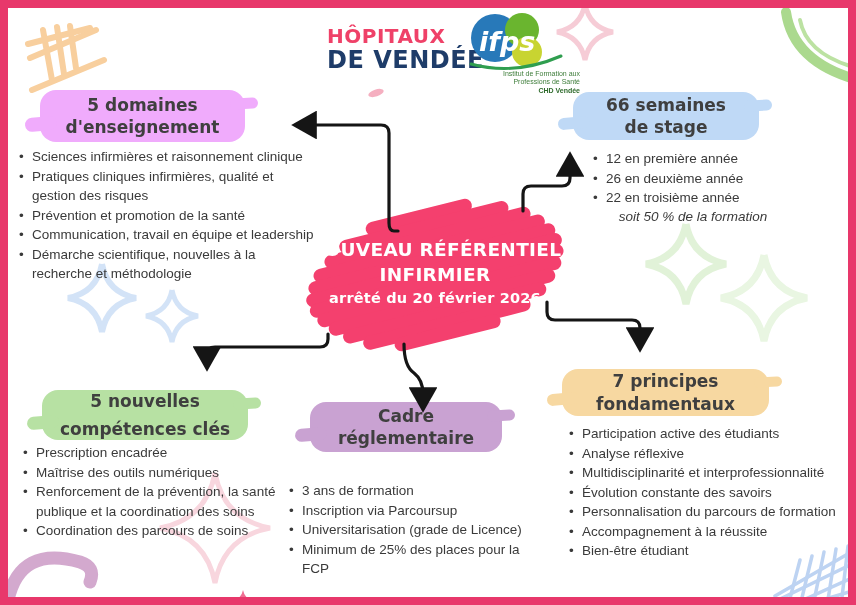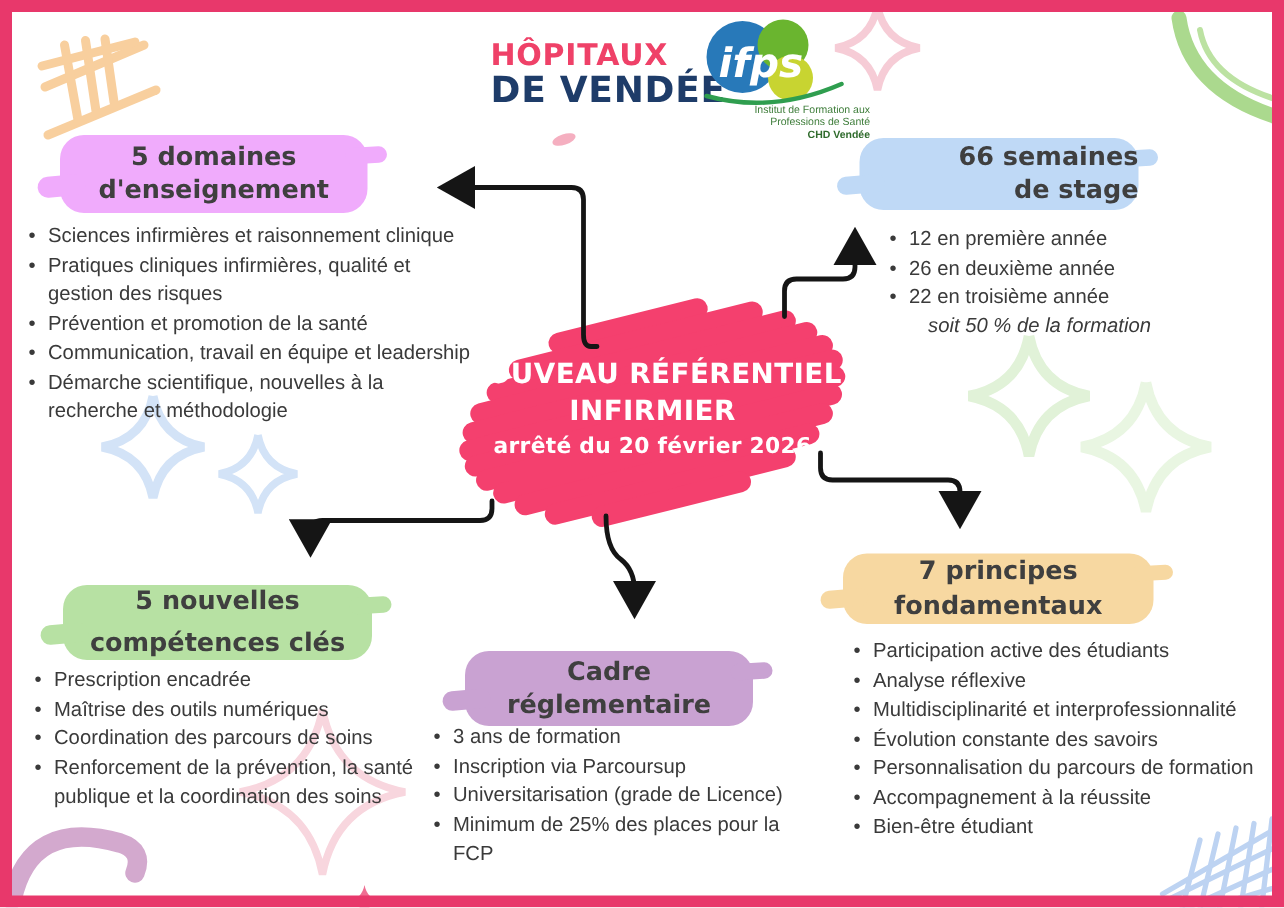--- a/index.html
+++ b/index.html
@@ -22,23 +22,23 @@
   .ifps-caption .c3{font-weight:bold;color:#2f6b2c;}
 
   
   .hl{position:absolute;display:flex;flex-direction:column;justify-content:center;align-items:center;
       text-align:center;border-radius:16px;z-index:3;}
   .hl::before{content:"";position:absolute;left:-15px;top:52%;width:32px;height:26%;background:inherit;border-radius:8px;transform:rotate(-5deg);}
   .hl::after{content:"";position:absolute;right:-13px;top:16%;width:28px;height:22%;background:inherit;border-radius:8px;transform:rotate(-3deg);}
   .hl .t{position:relative;z-index:1;font-family:"DejaVu Sans",sans-serif;font-weight:bold;
          font-size:17px;line-height:1.32;color:#3f3f3f;}
   .hl-domaines{left:40px;top:90px;width:205px;height:52px;background:#f0abfc;}
-  .hl-stage{left:573px;top:92px;width:186px;height:48px;background:#bfd9f6;align-items:flex-end;}
+  .hl-stage{left:573px;top:92px;width:186px;height:48px;background:#bfd9f6;}
   .hl-competences{left:42px;top:390px;width:206px;height:50px;background:#b7e1a3;justify-content:space-between;}
-  .hl-cadre{left:310px;top:434px;width:192px;height:50px;background:#c9a2d2;}
+  .hl-cadre{left:310px;top:402px;width:192px;height:50px;background:#c9a2d2;}
   .hl-principes{left:562px;top:369px;width:207px;height:47px;background:#f7d8a1;}
 
   
   ul.blist{position:absolute;margin:0;padding:0;list-style:none;font-size:13.5px;color:#3a3a3a;}
   ul.blist li{position:relative;padding-left:14px;line-height:19.5px;}
   ul.blist li::before{content:"\2022";position:absolute;left:1px;top:0;color:#3a3a3a;}
   .list-domaines{left:18px;top:147px;width:300px;}
   .list-domaines li{line-height:20px;}
   .list-stage{left:592px;top:149px;width:210px;line-height:20px;}
   .list-competences{left:22px;top:443px;width:262px;}
@@ -180,22 +180,22 @@
     </ul>
     <div class="stage-note">soit 50 % de la formation</div>
 
     <div class="hl hl-competences">
       <div class="t">5 nouvelles</div>
       <div class="t">compétences clés</div>
     </div>
     <ul class="blist list-competences">
       <li>Prescription encadrée</li>
       <li>Maîtrise des outils numériques</li>
+      <li>Renforcement de la prévention, la santé publique et la coordination des soins</li>
       <li>Coordination des parcours de soins</li>
-      <li>Renforcement de la prévention, la santé publique et la coordination des soins</li>
     </ul>
 
     <div class="hl hl-cadre">
       <div class="t">Cadre</div>
       <div class="t">réglementaire</div>
     </div>
     <ul class="blist list-cadre">
       <li>3 ans de formation</li>
       <li>Inscription via Parcoursup</li>
       <li>Universitarisation (grade de Licence)</li>

